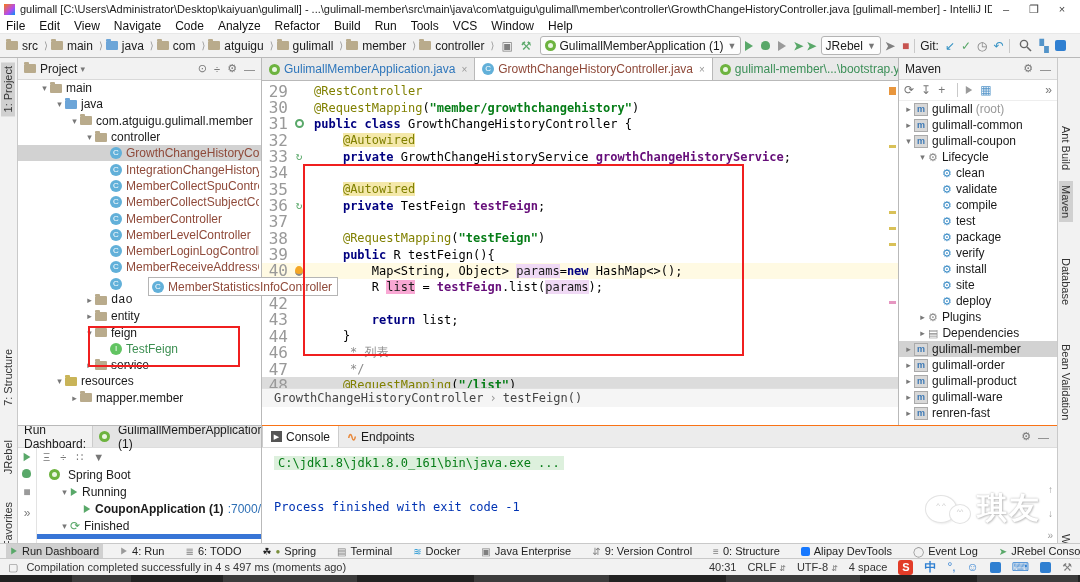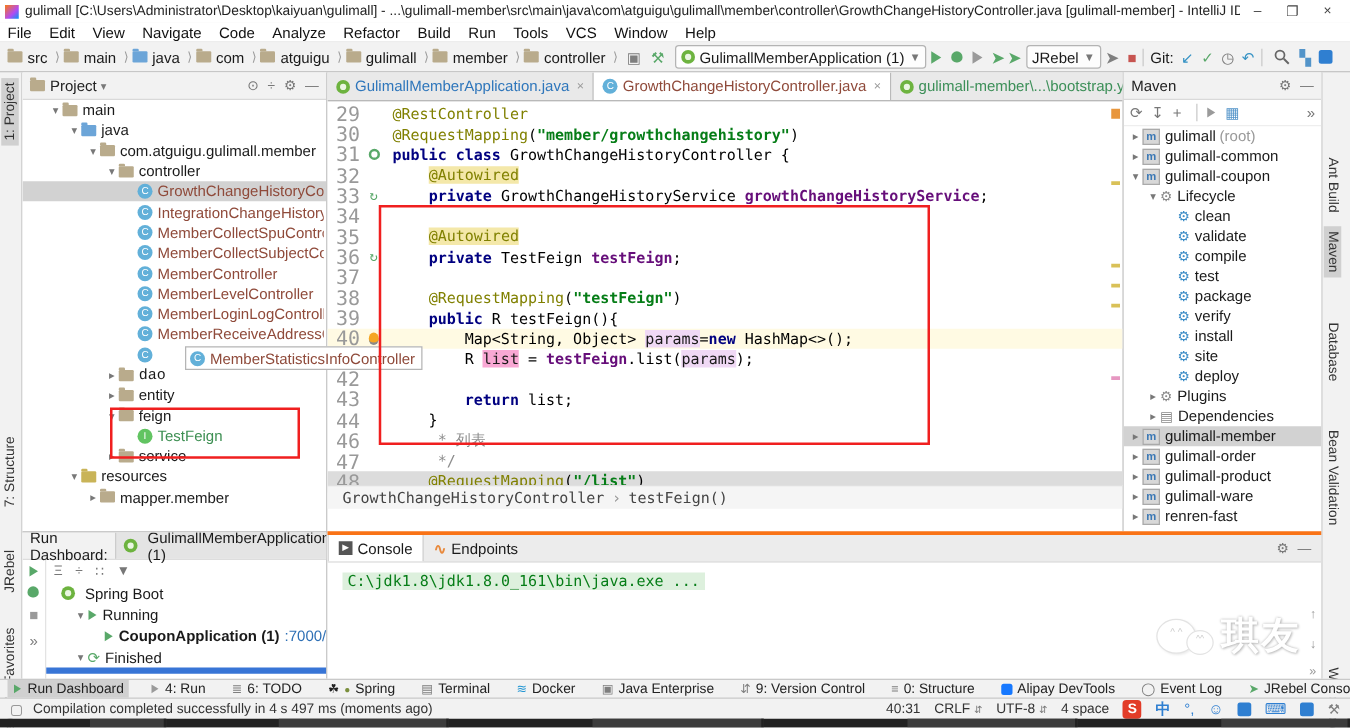--- a/index.html
+++ b/index.html
@@ -93,21 +93,21 @@
   #rd-strip>*{margin-bottom:7px;}
   .bug{width:9px;height:9px;background:#59A869;border-radius:50% 50% 45% 45%;}
   #rd-main{flex:1;}
   #rd-icons{height:18px;display:flex;align-items:center;color:#777;padding-left:6px;}
   #rd-icons span{margin-right:10px;font-size:11px;}
   .rdrow{height:17px;display:flex;align-items:center;white-space:nowrap;}
   .rdrow .lbl-bold{font-weight:bold;}
   .rdrow .port{color:#2d6fb5;margin-left:4px;}
   #rd-selstrip{height:5px;background:#3875d6;}
   
-  #console{left:262px;top:425px;width:795px;height:118px;background:#fff;border-top:3px solid #f97316;box-sizing:border-box;overflow:hidden;}
+  #console{left:262px;top:425px;width:795px;height:118px;background:#fff;border-top:1px solid #f97316;box-sizing:border-box;overflow:hidden;}
   #console-tabs{height:21px;background:#ececec;display:flex;align-items:stretch;border-bottom:1px solid #ddd;}
   .ctab{display:flex;align-items:center;padding:0 8px;}
   .ctab.active{background:#fff;border-right:1px solid #ccc;border-left:1px solid #ccc;}
   .cons-ico{width:11px;height:11px;background:#555;color:#fff;font-size:7px;line-height:11px;text-align:center;margin-right:4px;}
   .endp-ico{color:#e8893c;margin-right:4px;font-weight:bold;}
   #console-lines{font-family:"DejaVu Sans Mono","Liberation Mono",monospace;font-size:12px;padding:8px 0 0 12px;}
   .conline{height:22px;white-space:pre;}
   .con-cmd{color:#067d17;background:#ddf0dd;display:inline-block;padding:0 4px;}
   .con-exit{color:#0033b3;}
   .scrollhint{position:absolute;right:4px;color:#999;font-size:10px;z-index:4;}
@@ -602,20 +602,21 @@
         <span>Endpoints</span>
       </span>
       <span style="margin-left:auto;display:flex;align-items:center;padding-right:8px;">
         <span class="phico">⚙</span>
         <span class="phico">—</span>
       </span>
     </div>
     <div id="console-lines">
         <div class="conline"><span class="con-cmd">C:\jdk1.8\jdk1.8.0_161\bin\java.exe ...</span></div>
         <div class="conline"><span> </span></div>
+        <div class="conline"><span class="con-exit">Process finished with exit code -1</span></div>
       </div>
     <span class="scrollhint" style="top:58px;">↑</span>
     <span class="scrollhint" style="top:82px;">↓</span>
     <span class="scrollhint" style="top:104px;">»</span>
   </div>
 
   <div id="twbar" class="abs">
     <span id="tw-left" style="display:flex;">
         <span class="twitem active">
           <span class="tri ico " style="transform: scale(0.7);"></span>

